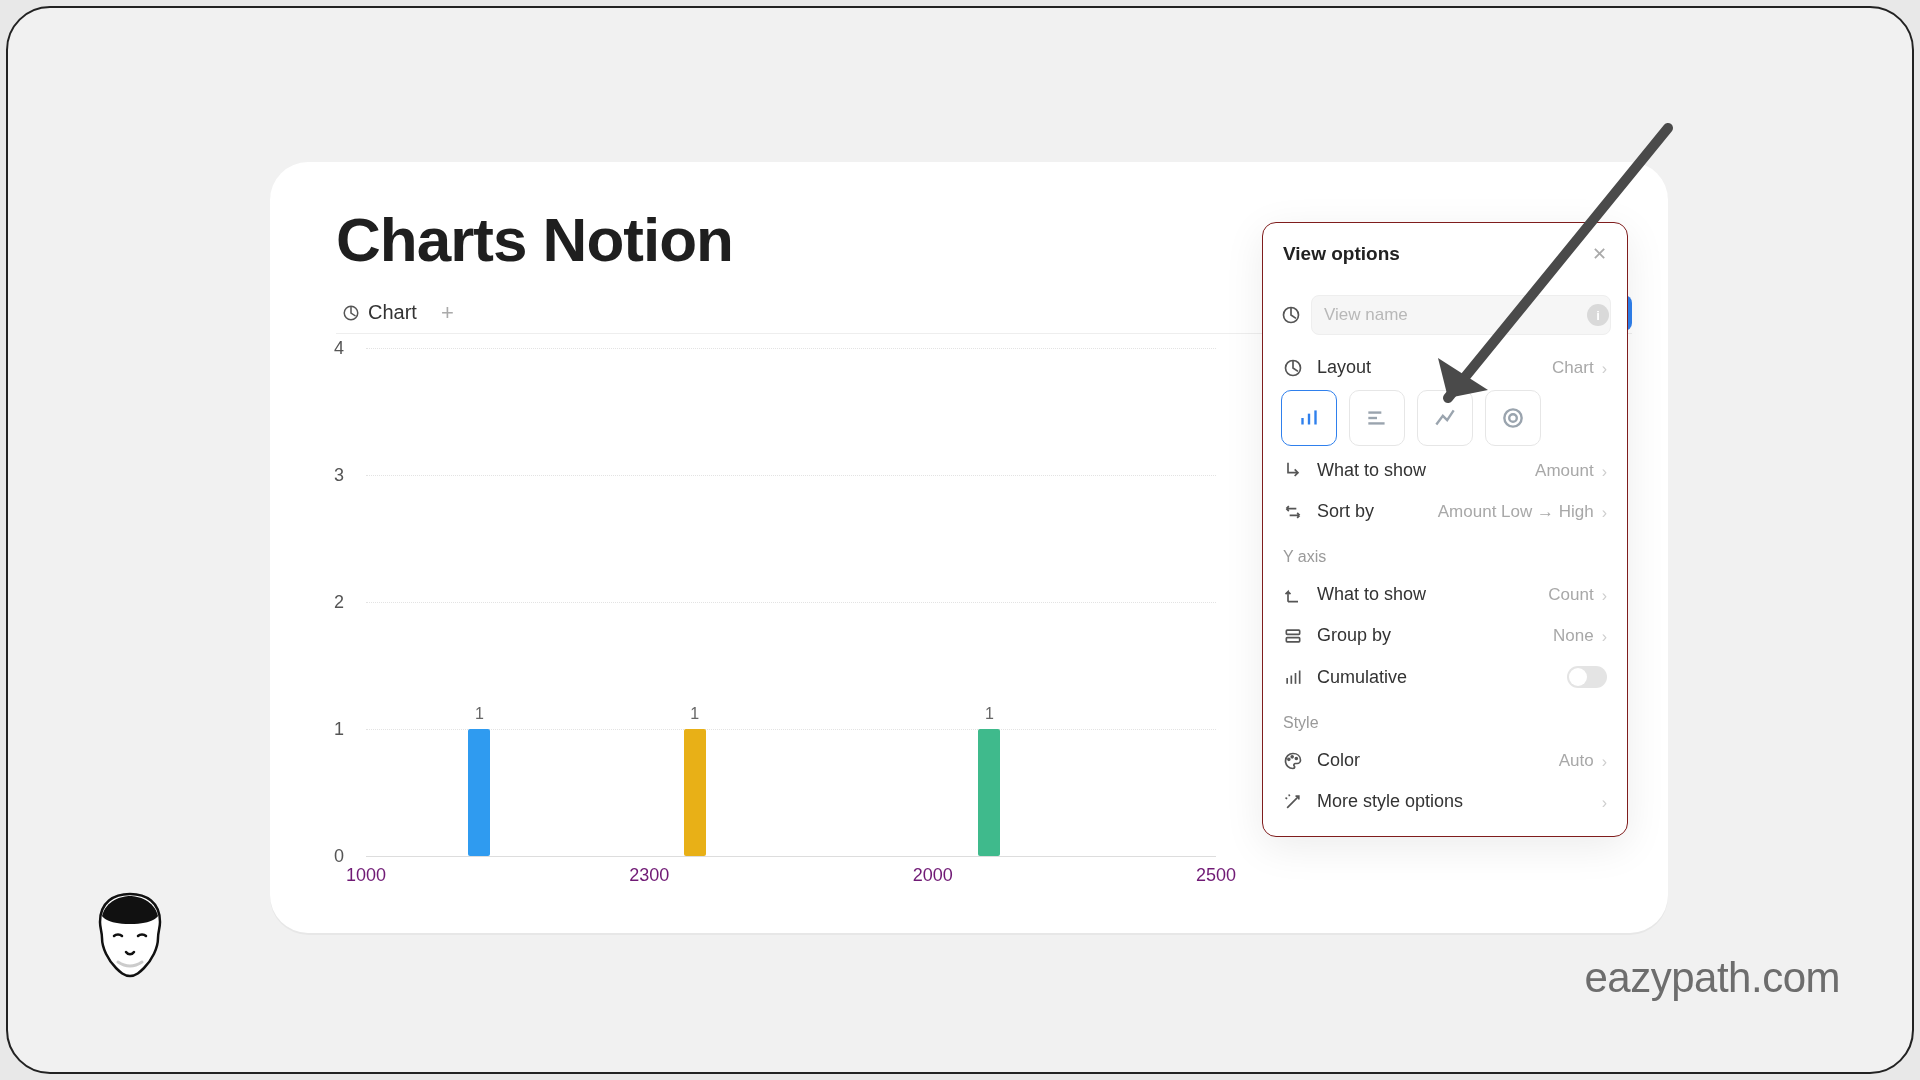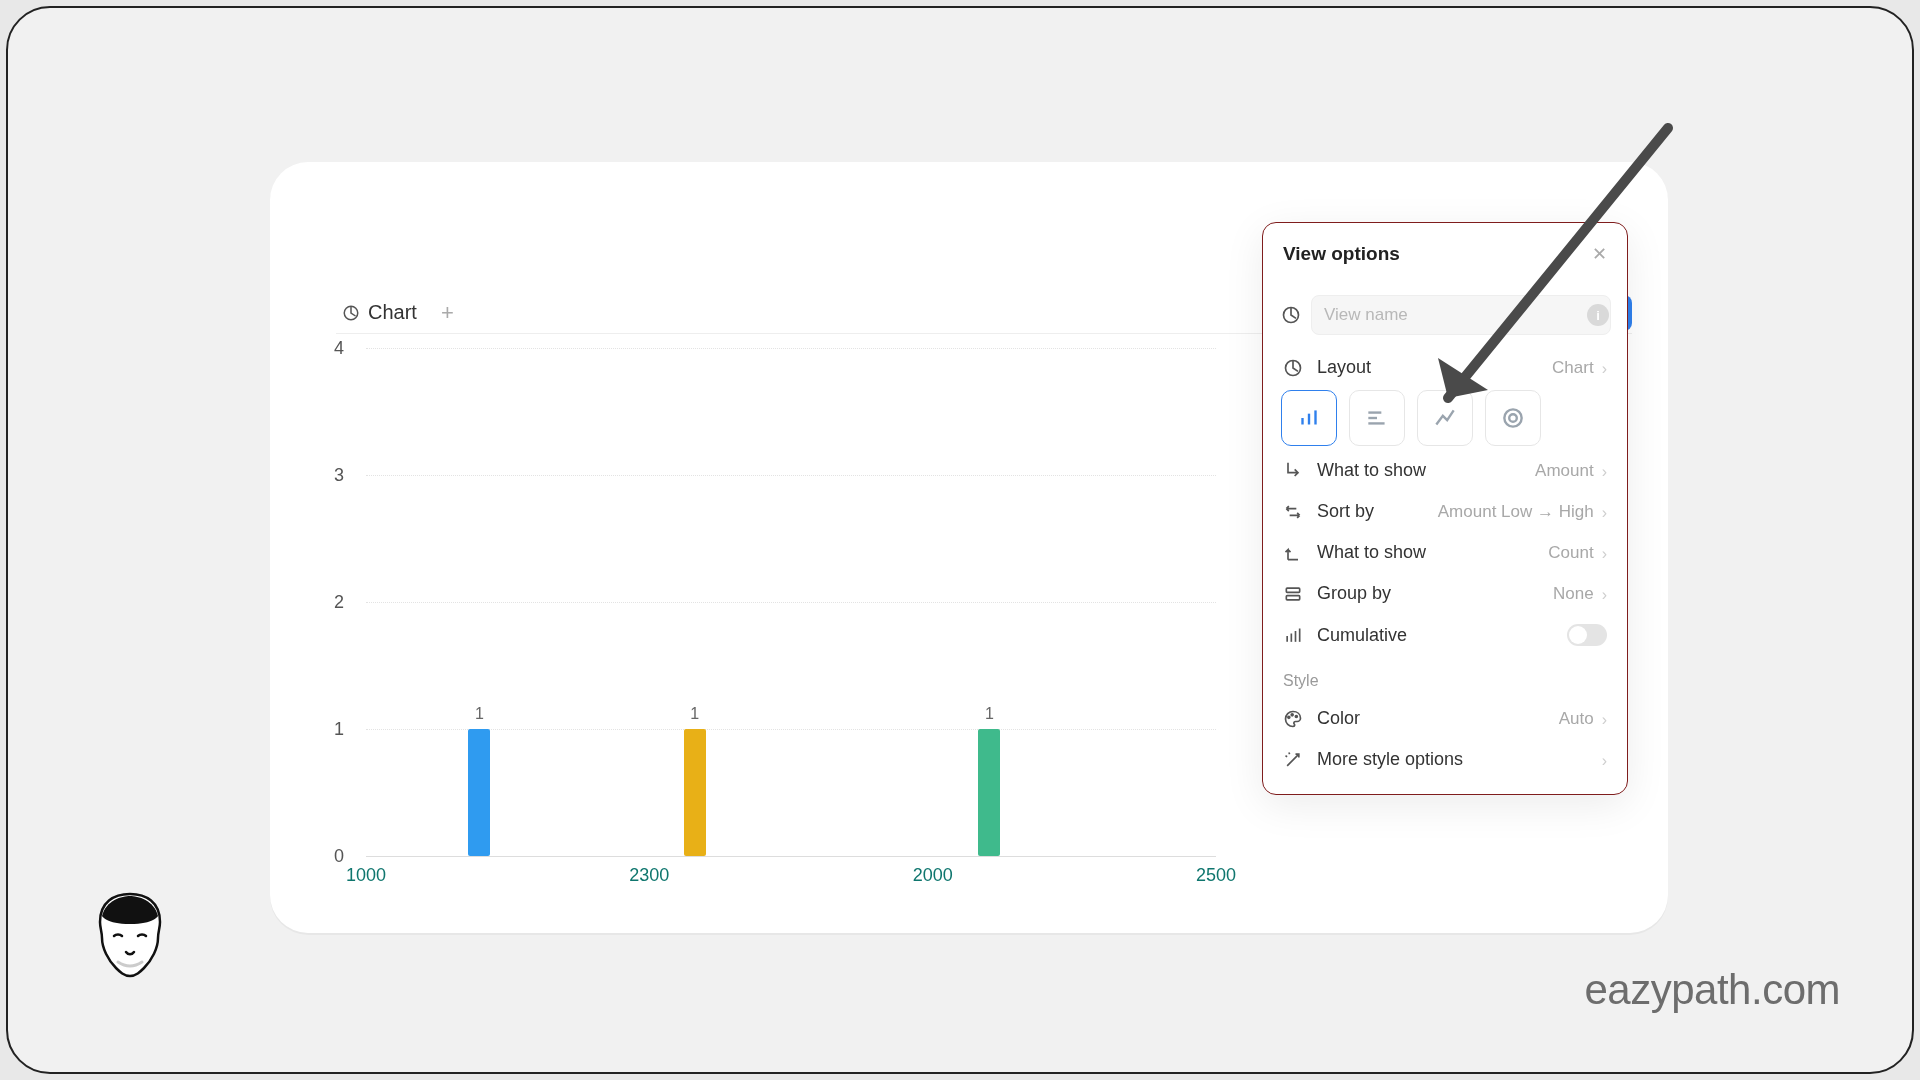--- a/index.html
+++ b/index.html
@@ -113,21 +113,21 @@
   position:absolute;
   left:30px; right:0;
   height:0;
   border-top:1.5px solid #ddd;
 }
 .xlab {
   position:absolute;
   bottom:-8px;
   transform:translateX(-50%);
   font-size:18px;
-  color:#0f766e;
+  color:#701a75;
   text-align:center;
 }
 .bar {
   position:absolute;
   bottom:22px;
   width:22px;
   border-radius:2px;
 }
 .bar-label {
   position:absolute;
@@ -250,34 +250,35 @@
 
 .avatar {
   position:absolute;
   left: 80px;
   bottom: 88px;
   width: 84px; height: 94px;
 }
 .brand {
   position:absolute;
   right: 72px;
-  bottom: 58px;
+  bottom: 70px;
   color:#6d6d6d;
   font-size:42px;
   font-weight:400;
   letter-spacing:-.5px;
 }
 </style>
 </head>
 <body>
 
 <div class="outer-frame">
 
   <div class="card">
 
+    <h1 class="page-title">Charts Notion</h1>
 
     <div class="tabbar">
       <div class="tab">
         <svg class="ic" viewBox="0 0 24 24">
             <circle cx="12" cy="12" r="9"></circle>
             <path d="M12 3v9l6 4"></path>
           </svg>
         <span>Chart</span>
       </div>
       <div class="tab-add">+</div>
@@ -398,20 +399,21 @@
       </div>
       <div class="row">
         <svg class="ic" viewBox="0 0 24 24">
             <path d="M4 8h12M4 8l3-3M4 8l3 3M20 16H8M20 16l-3-3M20 16l-3 3"></path>
           </svg>
         <span>Sort by</span>
         <span class="rval">Amount Low → High</span>
         <span class="chev">›</span>
       </div>
 
+      <div class="section-label">Y axis</div>
       <div class="row">
         <svg class="ic" viewBox="0 0 24 24">
             <path d="M6 20V8l-3 3m3-3 3 3M6 20h12"></path>
           </svg>
         <span>What to show</span>
         <span class="rval">Count</span>
         <span class="chev">›</span>
       </div>
       <div class="row">
         <svg class="ic" viewBox="0 0 24 24">

